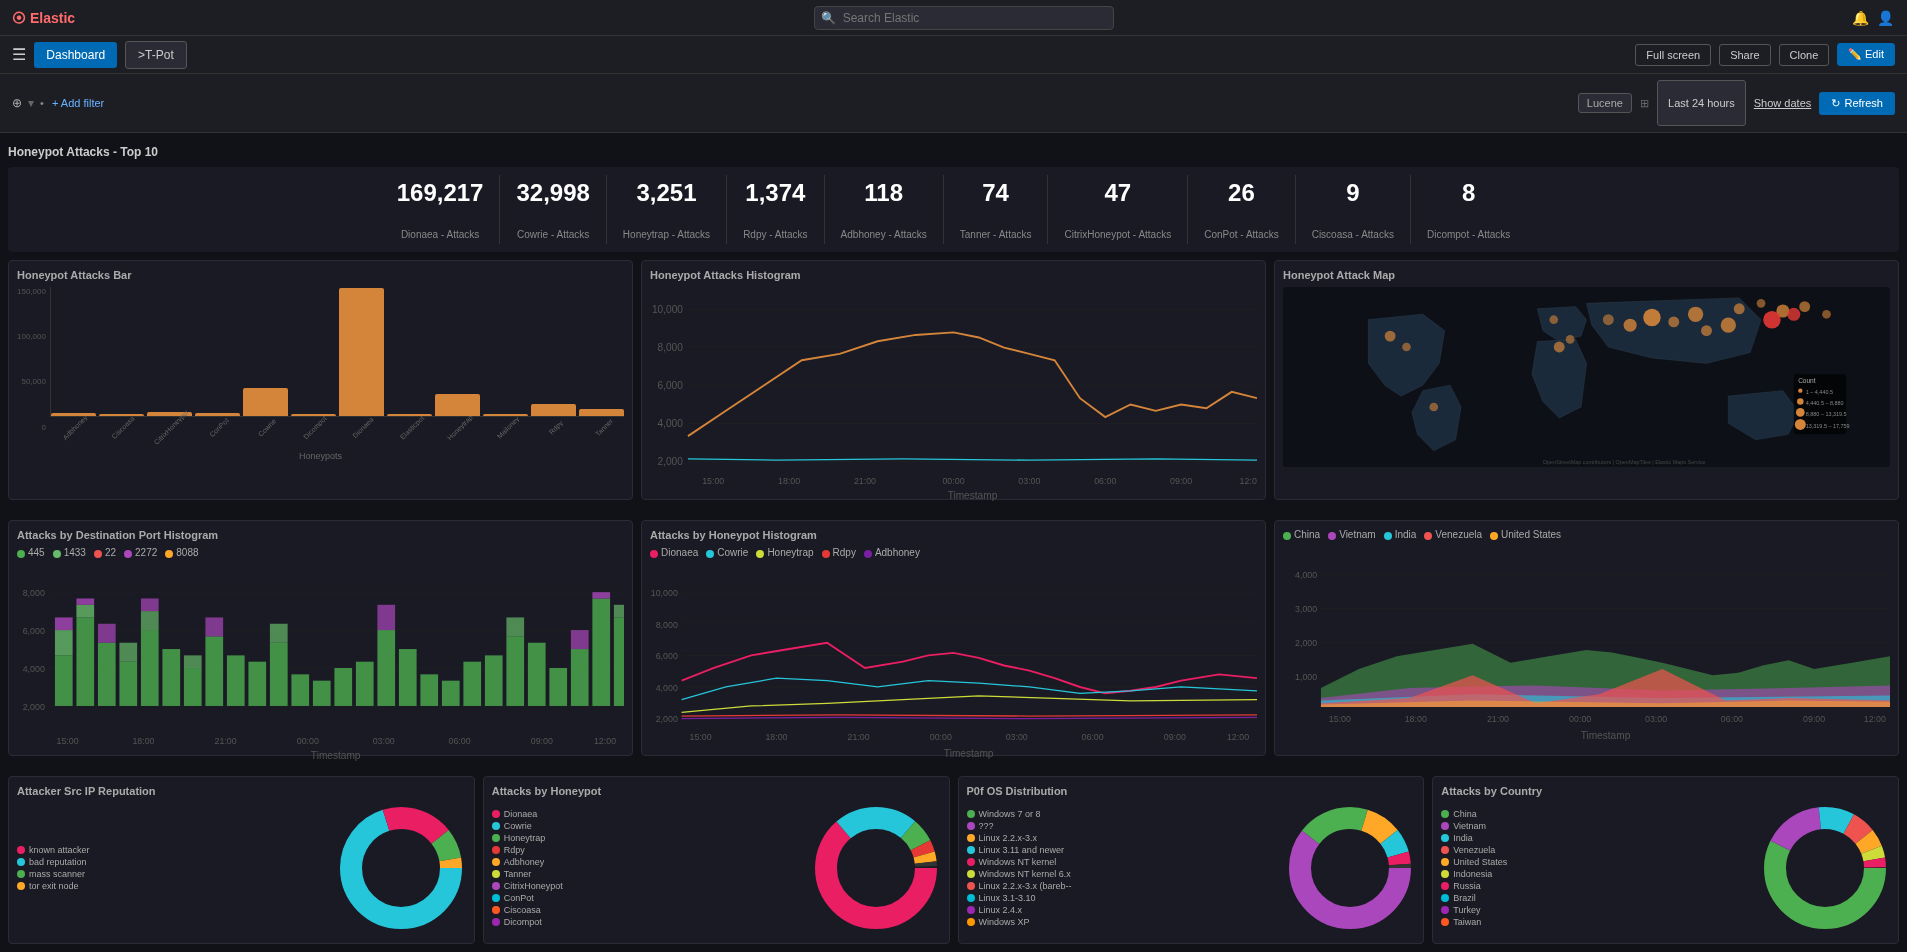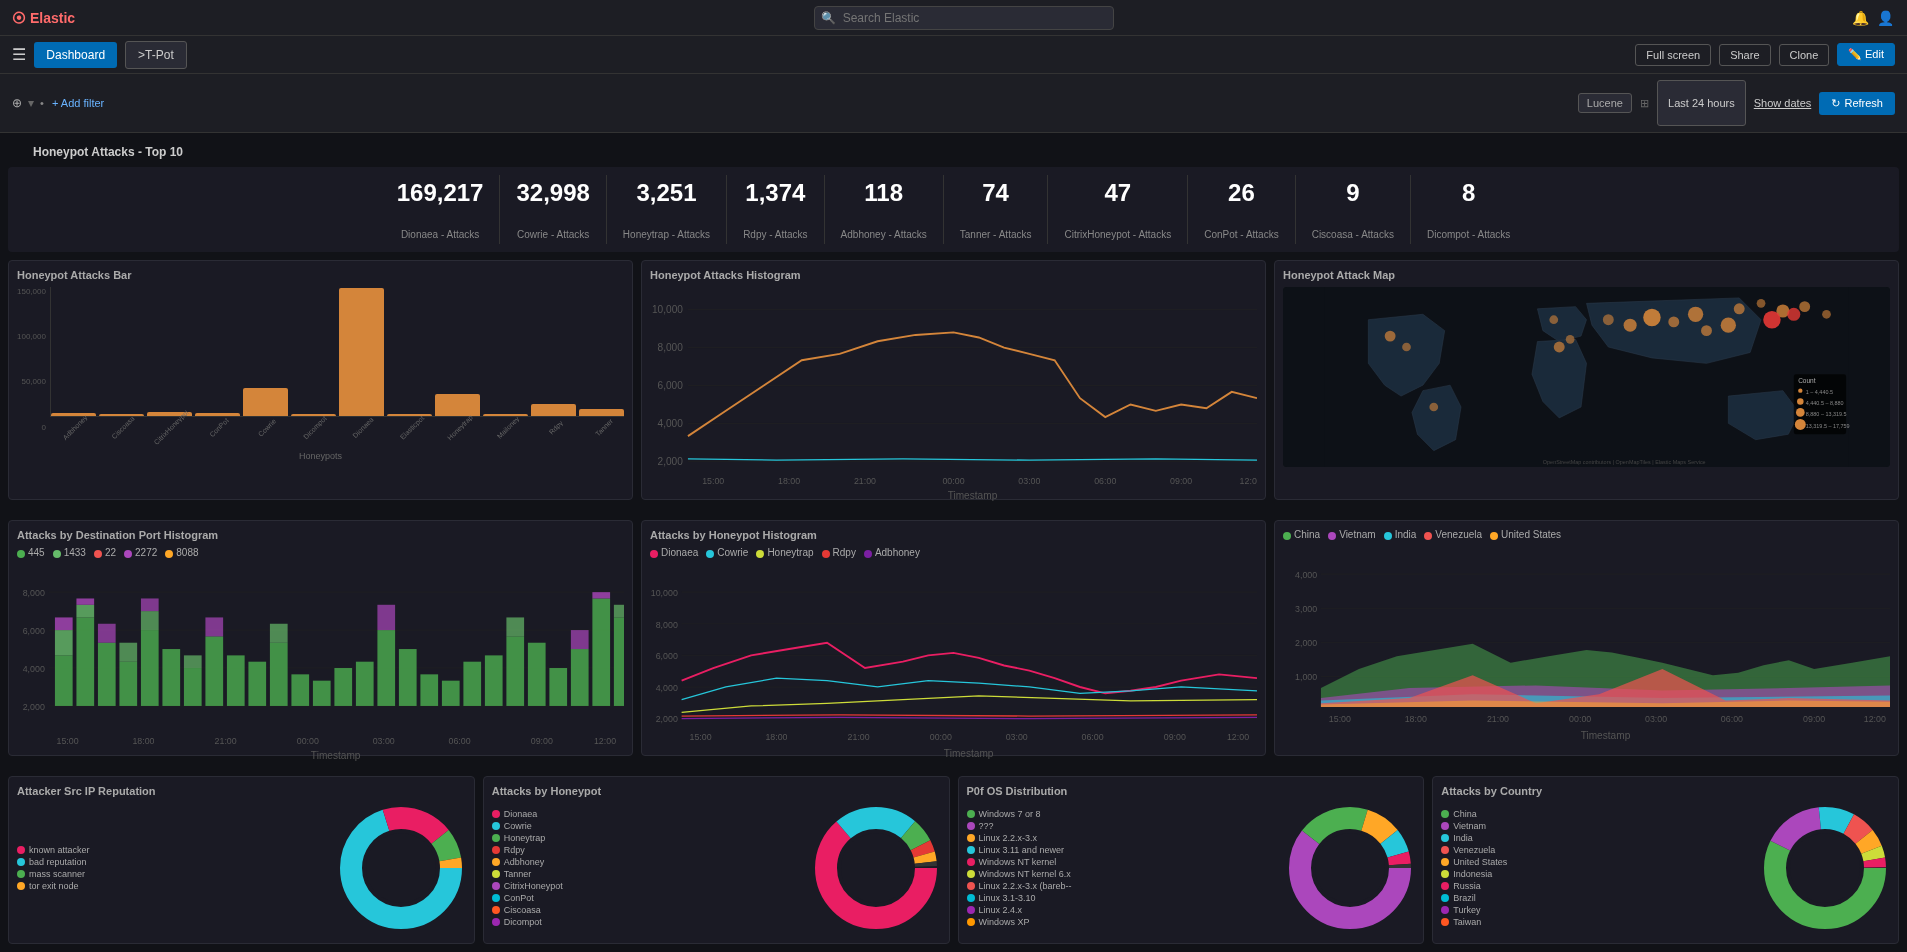--- a/index.html
+++ b/index.html
@@ -28,21 +28,21 @@
     .lucene-tag { background: #2a2b35; border: 1px solid #555; padding: 3px 8px; border-radius: 3px; font-size: 11px; color: #aaa; }
     .time-display { background: #2a2b35; border: 1px solid #555; padding: 16px 10px; border-radius: 3px; font-size: 11px; color: #ccc; }
     .filter-right { margin-left: auto; display: flex; align-items: center; gap: 8px; }
     .show-dates-btn { color: #ccc; background: none; border: none; cursor: pointer; font-size: 11px; text-decoration: underline; }
     .refresh-btn { background: #006BB4; border: none; color: white; padding: 5px 12px; border-radius: 3px; cursor: pointer; font-size: 11px; display: flex; align-items: center; gap: 4px; }
     .add-filter { color: #69b3ff; cursor: pointer; font-size: 11px; }
     
     
     .main-content { padding: 8px; background: #111217; }
     
-    .section-title { color: #ccc; font-size: 12px; font-weight: 600; padding: 4px 0 8px 0; margin-left: 25px; }
+    .section-title { color: #ccc; font-size: 12px; font-weight: 600; padding: 4px 0 8px 0; }
     
     
     .stats-row { display: flex; justify-content: center; gap: 0; padding: 8px 0; background: #1a1a24; margin-bottom: 8px; border-radius: 4px; }
     .stat-item { text-align: center; padding: 4px 16px; border-right: 1px solid #333; }
     .stat-item:last-child { border-right: none; }
     .stat-number { font-size: 24px; font-weight: bold; color: white; line-height: 1.2; }
     .stat-label { font-size: 10px; color: #888; margin-top: 21px; }
     
     
     .chart-row { display: grid; gap: 8px; margin-bottom: 20px; }

